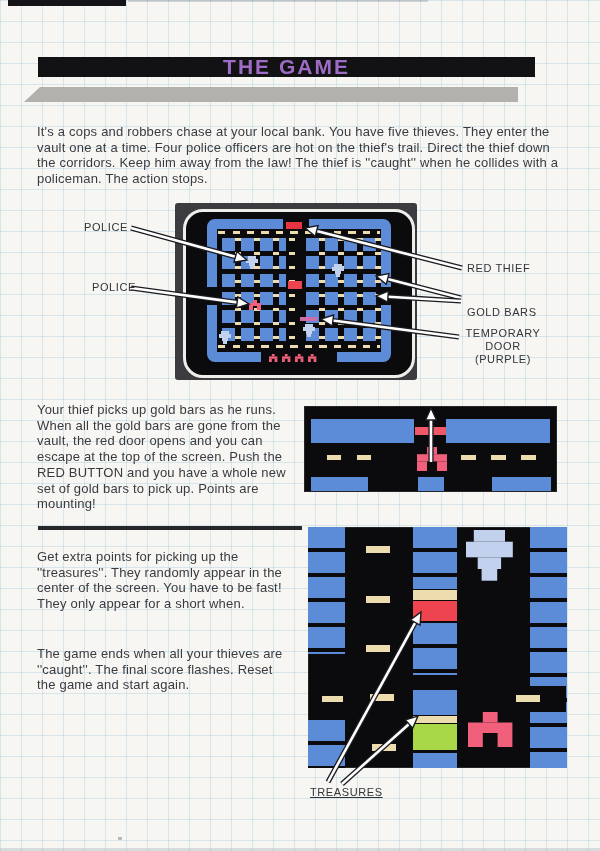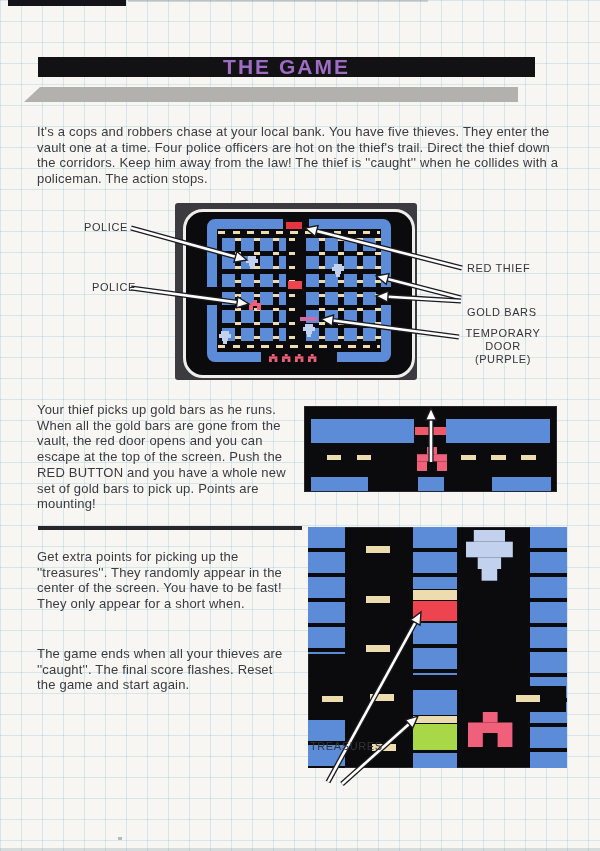--- a/index.html
+++ b/index.html
@@ -222,21 +222,21 @@
       <b></b>
       <b></b>
     </div>
   <div class="thf" style="left:468px;top:712px;transform:scale(3.7,3.5);">
       <b></b>
       <b></b>
       <b></b>
       <b></b>
     </div>
 
-  <div class="lbl" style="left:310px;top:740px;">TREASURES</div>
+  <div class="lbl" style="left:310px;top:786px;text-decoration:underline;">TREASURES</div>
 
   <svg class="arrows" width="600" height="851" viewBox="0 0 600 851">
       <line x1="131" y1="228" x2="235.43208858152713" y2="256.8088520224902" stroke="#1a1a20" stroke-width="5.2"></line>
       <line x1="131" y1="228" x2="235.43208858152713" y2="256.8088520224902" stroke="#ffffff" stroke-width="2.6"></line>
       <polygon points="247,260 233.96947909183515,262.1108114226236 236.8946980712191,251.50689262235682" fill="#ffffff" stroke="#1a1a20" stroke-width="1.4"></polygon>
       <line x1="131" y1="288" x2="237.10881494183835" y2="302.38763592431707" stroke="#1a1a20" stroke-width="5.2"></line>
       <line x1="131" y1="288" x2="237.10881494183835" y2="302.38763592431707" stroke="#ffffff" stroke-width="2.6"></line>
       <polygon points="249,304 236.36981474048366,307.8377624093078 237.84781514319303,296.93750943932633" fill="#ffffff" stroke="#1a1a20" stroke-width="1.4"></polygon>
       <line x1="462" y1="268" x2="316.628521950909" y2="230.96268075182394" stroke="#1a1a20" stroke-width="5.2"></line>
       <line x1="462" y1="268" x2="316.628521950909" y2="230.96268075182394" stroke="#ffffff" stroke-width="2.6"></line>

